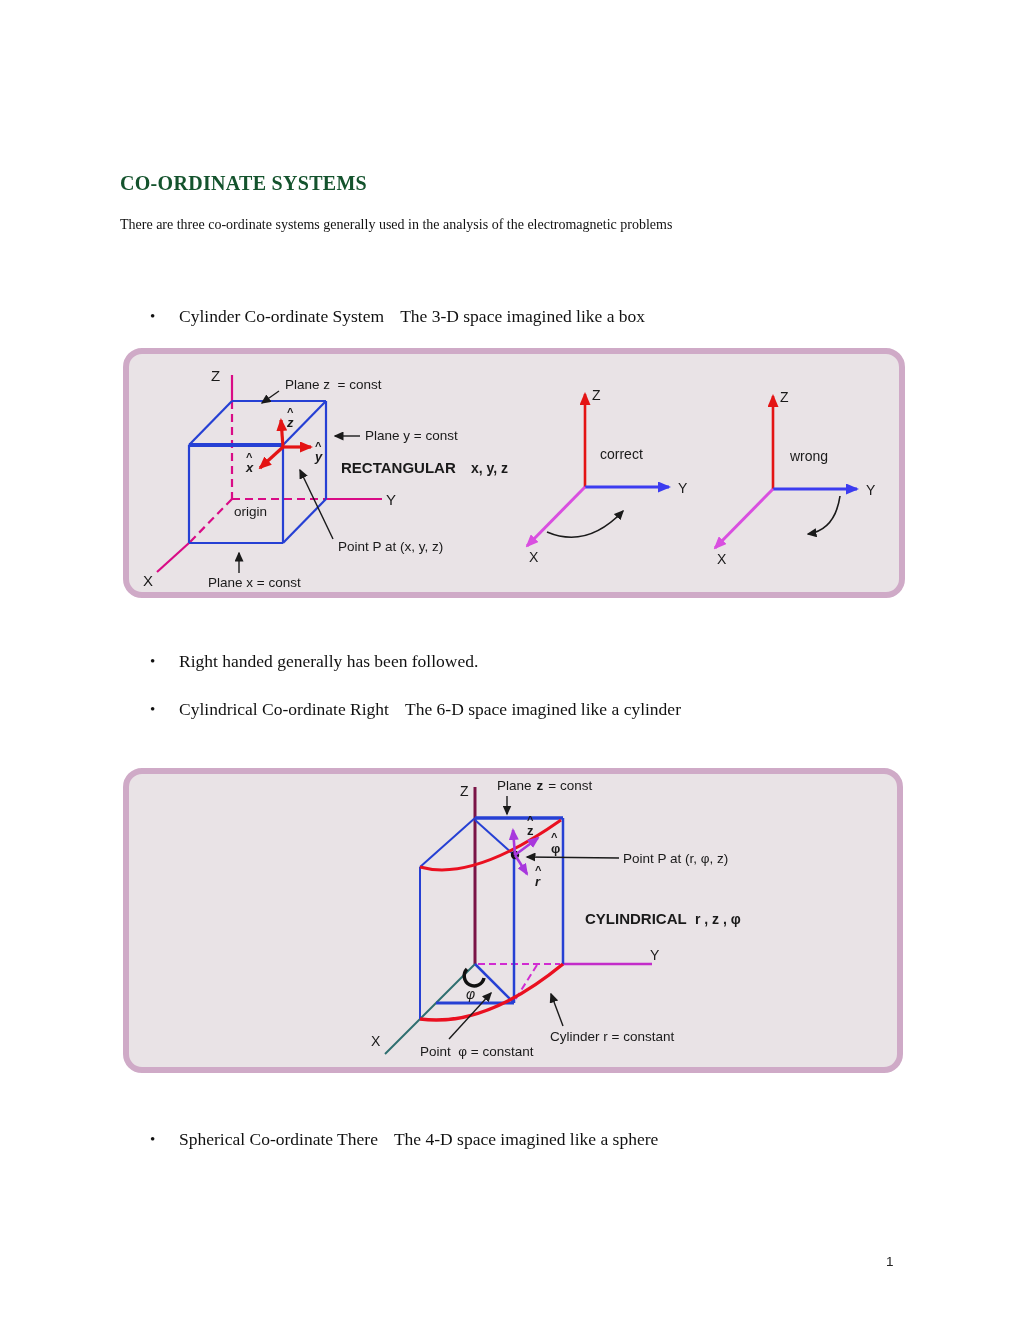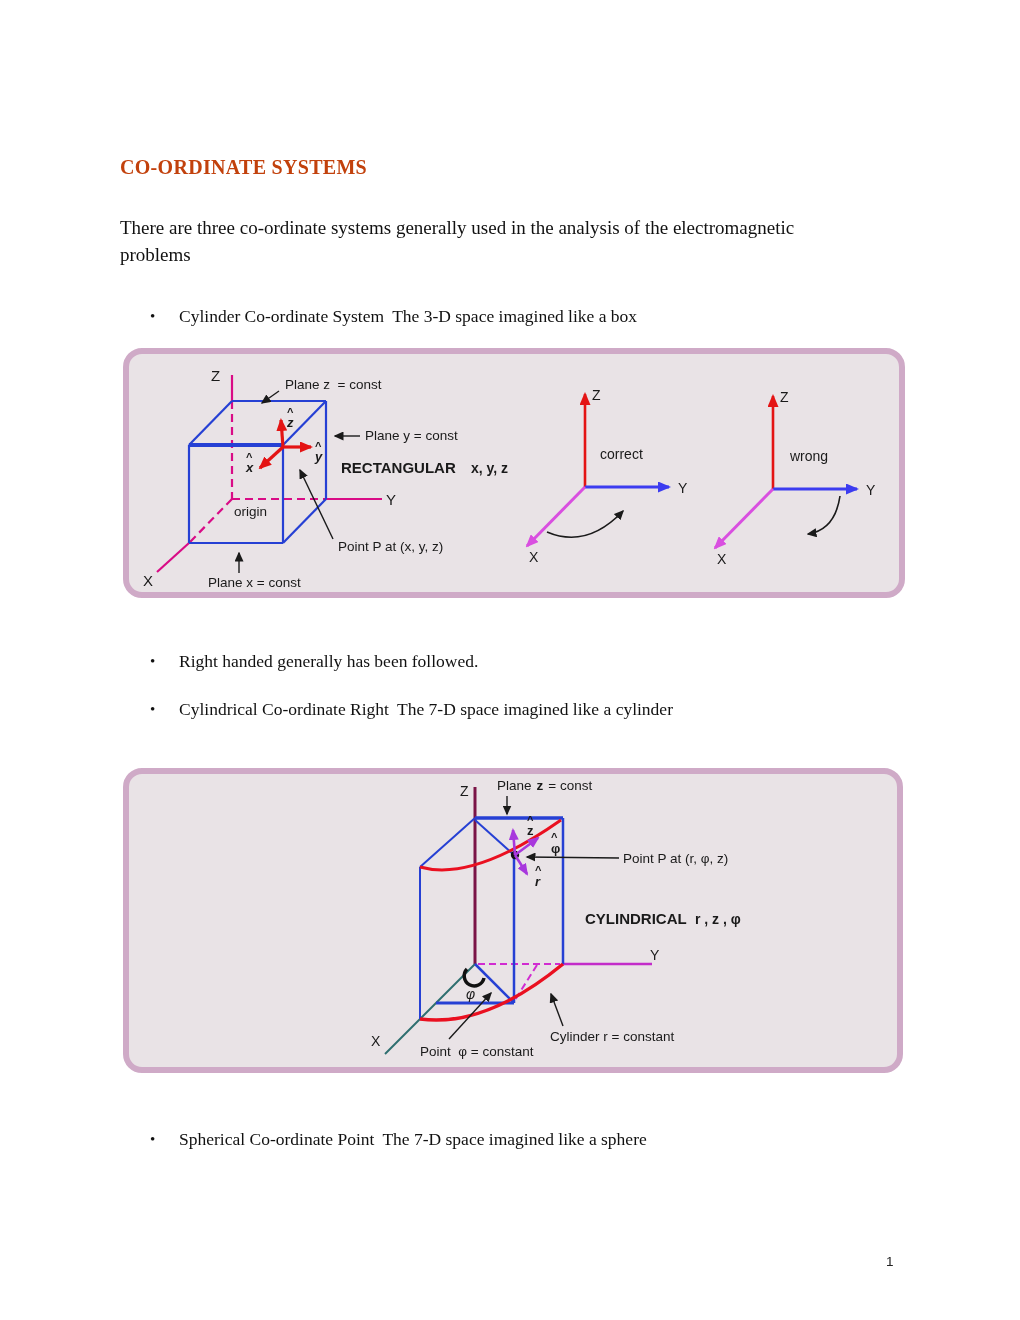--- a/index.html
+++ b/index.html
@@ -1,22 +1,22 @@
 <!DOCTYPE html>
 <html><head>
 <meta charset="utf-8">
 <style>
   html,body{margin:0;padding:0;background:#ffffff;}
   body{width:1020px;height:1320px;position:relative;font-family:"Liberation Serif",serif;color:#111;}
   .abs{position:absolute;}
-  .doc-title{left:120px;top:156px;font-size:20px;font-weight:bold;color:#c2410c;letter-spacing:.3px;}
-  .intro{left:120px;top:215px;width:740px;font-size:19px;line-height:1.4;}
+  .doc-title{left:120px;top:172px;font-size:20px;font-weight:bold;color:#14532d;letter-spacing:.3px;}
+  .intro{left:120px;top:215px;width:740px;font-size:14px;line-height:1.4;}
   .bullet{left:150px;font-size:17.5px;white-space:nowrap;}
   .bullet .dot{display:inline-block;width:29px;font-size:15px;vertical-align:1px;}
-  .bullet .desc{margin-left:8px;font-family:Liberation Serif, serif;}
+  .bullet .desc{margin-left:16px;font-family:Liberation Serif, serif;}
   .fig{position:absolute;}
   .fig text{font-family:"Liberation Sans",sans-serif;fill:#1a1a1a;white-space:pre;}
   .pagenum{left:886px;top:1254px;font-size:13.5px;color:#222;font-family:"Liberation Sans",sans-serif;}
 </style>
 </head>
 <body>
 
 <div class="abs doc-title">CO-ORDINATE SYSTEMS</div>
 
 <div class="abs intro">There are three co-ordinate systems generally used in the analysis of the electromagnetic problems</div>
@@ -121,21 +121,21 @@
     <text x="667" y="113" font-size="14">wrong</text>
     <path d="M717,148 Q712,182 685,186" fill="none" stroke="#1a1a1a" stroke-width="1.6" marker-end="url(#aBlack)"></path>
   </g>
 </svg>
 
 <div class="abs bullet" style="top:651px">
   <span class="dot">•</span><span>Right handed generally has been followed.</span>
 </div>
 
 <div class="abs bullet" style="top:699px">
-  <span class="dot">•</span><span>Cylindrical Co-ordinate Right</span><span class="desc">The 7-D space imagined like a cylinder</span>
+  <span class="dot">•</span><span>Cylindrical Co-ordinate Right</span><span class="desc">The 6-D space imagined like a cylinder</span>
 </div>
 
 <svg class="fig" style="left:123px;top:768px" width="780" height="305" viewBox="0 0 780 305">
   <rect x="3" y="3" width="774" height="299" rx="16" fill="#e9e3e6" stroke="#cfaac7" stroke-width="6"></rect>
 
   <line x1="352" y1="19" x2="352" y2="196" stroke="#7a1447" stroke-width="3"></line>
   <line x1="440" y1="196" x2="529" y2="196" stroke="#c32cc9" stroke-width="2.5"></line>
   <line x1="352" y1="196" x2="262" y2="286" stroke="#2e6f70" stroke-width="2"></line>
   <g stroke="#d12cd1" stroke-width="2" stroke-dasharray="7,4" fill="none">
     <line x1="355" y1="196" x2="437" y2="196"></line>
@@ -186,16 +186,16 @@
   <text x="572" y="156" font-size="14" font-weight="bold" fill="#a21a5e">r , z , φ</text>
 
   <text x="297" y="288" font-size="13.5">Point  φ = constant</text>
   <line x1="326" y1="271" x2="368" y2="225" stroke="#1a1a1a" stroke-width="1.4" marker-end="url(#aBlack)"></line>
 
   <text x="427" y="273" font-size="13.5">Cylinder r = constant</text>
   <line x1="440" y1="258" x2="428" y2="226" stroke="#1a1a1a" stroke-width="1.4" marker-end="url(#aBlack)"></line>
 </svg>
 
 <div class="abs bullet" style="top:1129px">
-  <span class="dot">•</span><span>Spherical Co-ordinate Point</span><span class="desc">The 7-D space imagined like a sphere</span>
+  <span class="dot">•</span><span>Spherical Co-ordinate There</span><span class="desc">The 4-D space imagined like a sphere</span>
 </div>
 
 <div class="abs pagenum">1</div>
 
 </body></html>

